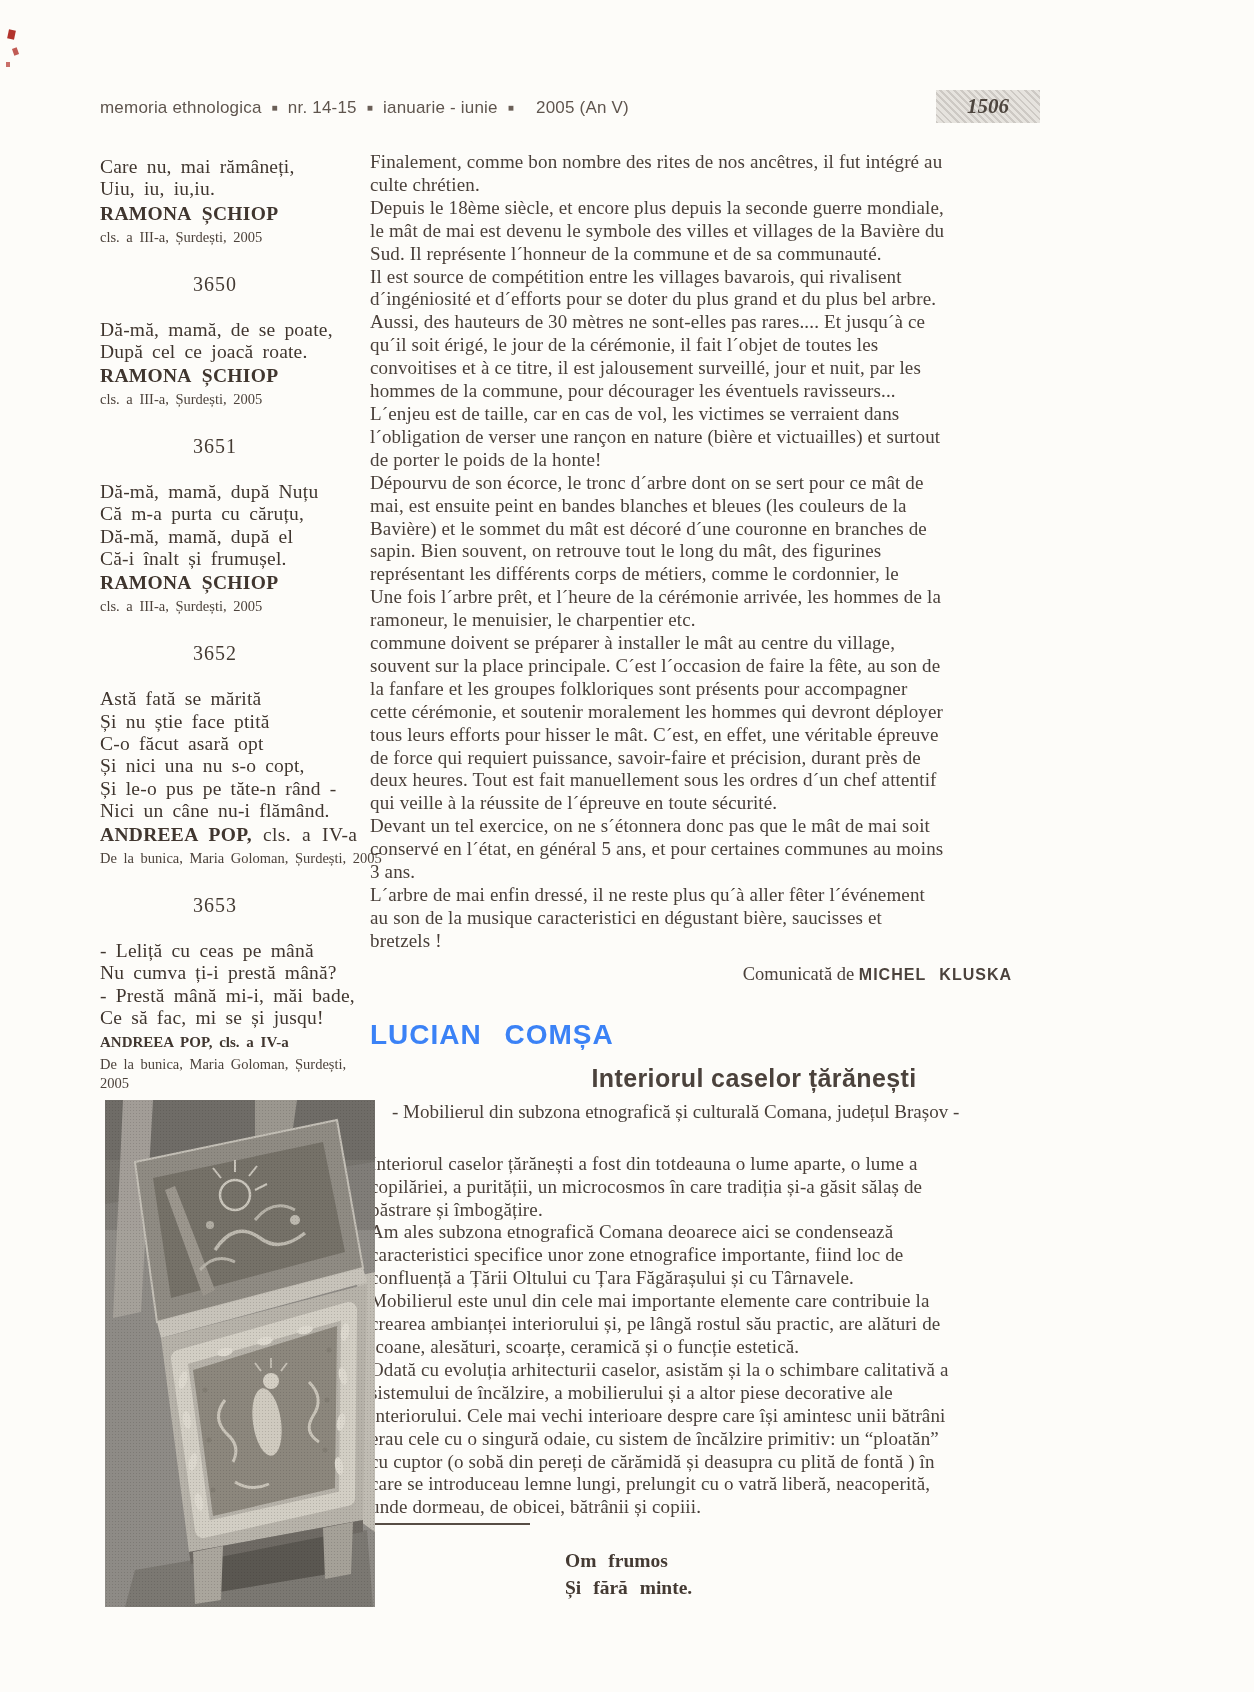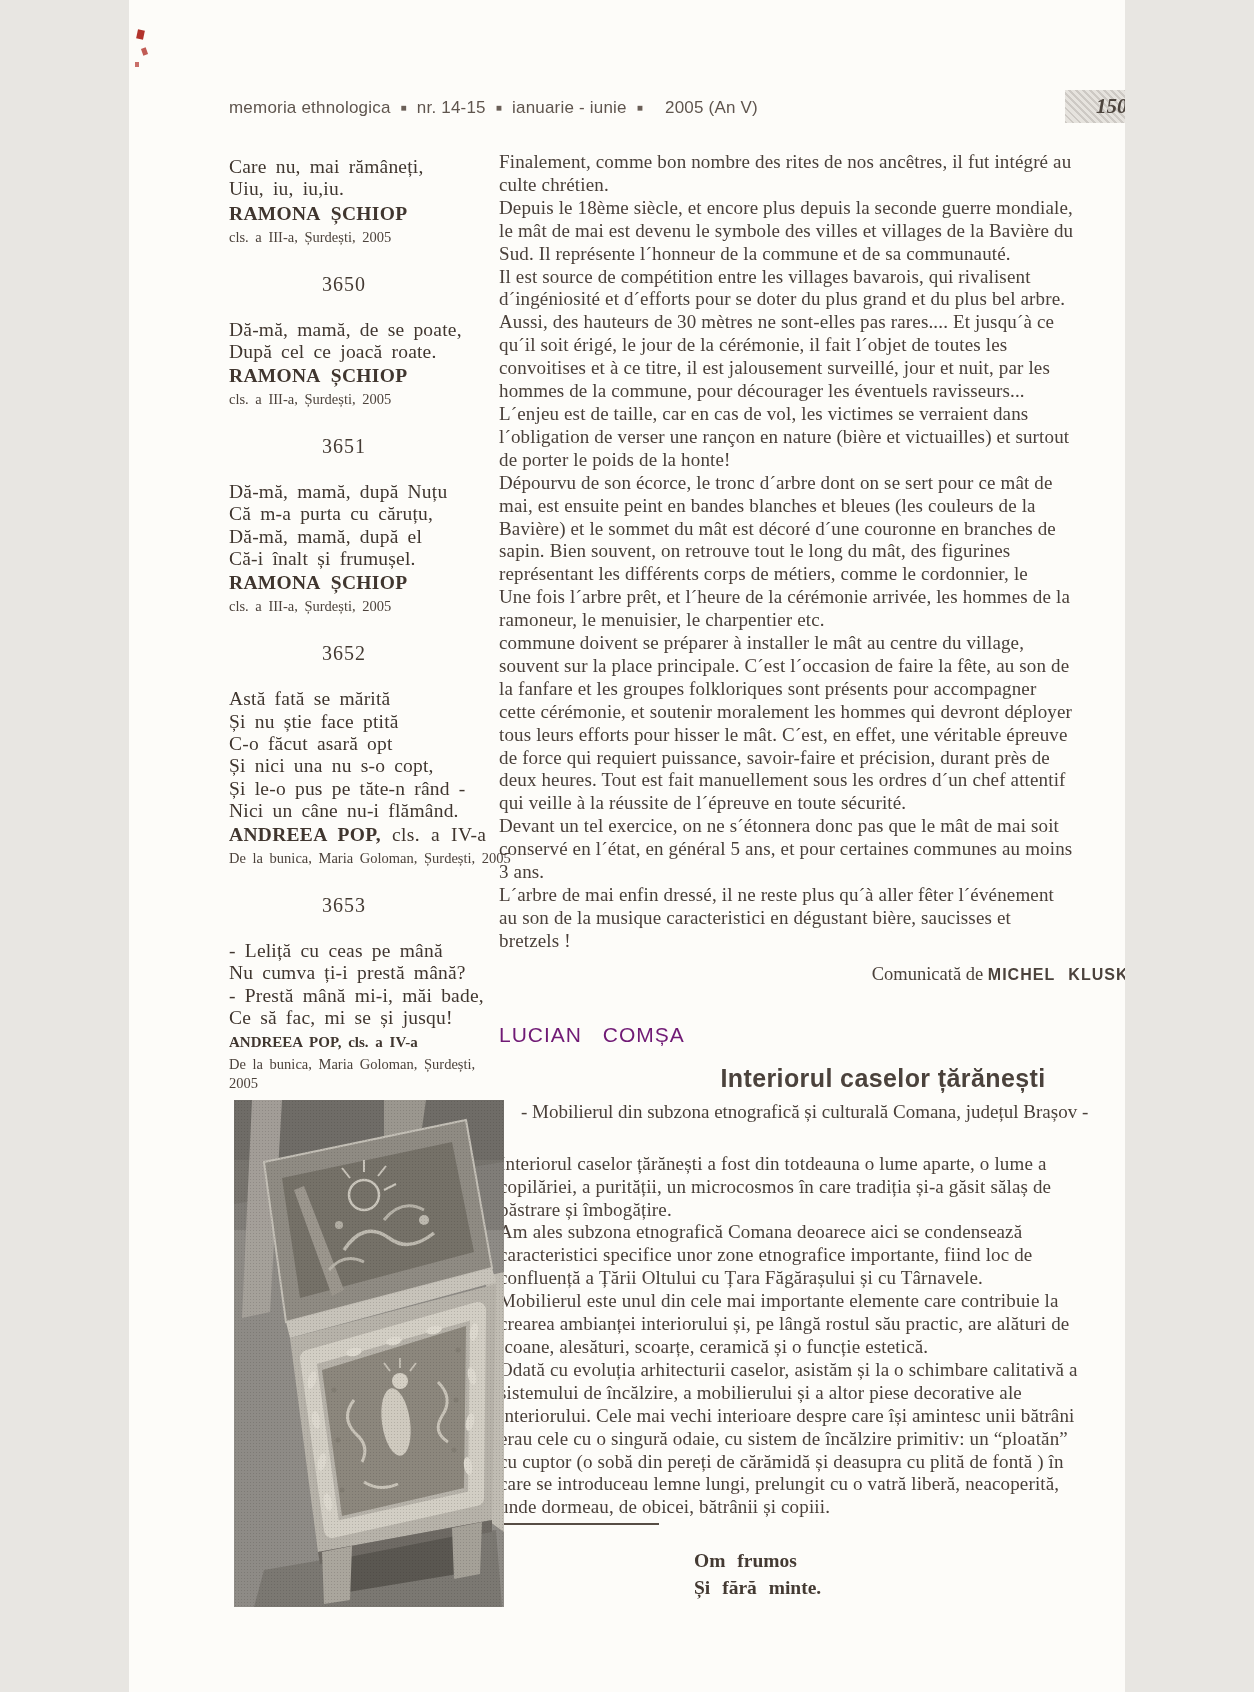--- a/index.html
+++ b/index.html
@@ -1,17 +1,17 @@
 <!DOCTYPE html>
 <html><head>
 <meta charset="utf-8">
 <style>
   html,body{margin:0;padding:0;background:#e8e6e2;}
   .page{
-    position:relative;width:996px;height:1692px;margin:0 auto;
+    position:relative;width:1254px;height:1692px;margin:0 auto;
     background:#fdfcf9;overflow:hidden;
     font-family:"Liberation Serif", serif;color:#453b34;
   }
   
   .hdr{
     position:absolute;left:100px;top:98px;
     font-family:"Liberation Sans", sans-serif;font-size:17px;color:#5f554e;
     letter-spacing:.2px;white-space:nowrap;
   }
   .hdr .sq{font-size:10px;vertical-align:2px;color:#6a5f57;padding:0 10px;}
@@ -34,22 +34,22 @@
   .poem-author-sm{line-height:20px;margin-top:3px;font-weight:bold;font-size:15px;word-spacing:3px;white-space:nowrap;}
   .attrib{font-size:14.5px;line-height:19px;margin-top:3px;color:#4c423b;word-spacing:3px;white-space:nowrap;}
   .attrib.cont{margin-top:0;}
   .song-number{font-size:20px;letter-spacing:1px;text-align:center;width:230px;
     margin-top:26px;margin-bottom:24px;line-height:22px;color:#443a33;}
   
   .col-right{position:absolute;left:370px;top:151px;width:648px;}
   .tline{font-size:19px;line-height:22.9px;letter-spacing:.15px;white-space:nowrap;color:#4a403a;}
   .credit{margin-top:8px;text-align:right;padding-right:6px;font-size:18.5px;color:#4a403a;line-height:26px;}
   .credit b{font-family:"Liberation Sans", sans-serif;font-size:16px;letter-spacing:1px;word-spacing:8px;color:#4b423c;}
-  .sec-author{margin-top:34px;font-family:"Liberation Sans", sans-serif;font-weight:normal;
-    font-size:21px;line-height:26px;letter-spacing:1px;word-spacing:14px;color:#701a75;}
+  .sec-author{margin-top:34px;font-family:"Liberation Sans", sans-serif;font-weight:bold;
+    font-size:28px;line-height:26px;letter-spacing:1px;word-spacing:14px;color:#3b82f6;}
   .sec-title{margin-top:16px;margin-left:120px;text-align:center;font-family:"Liberation Sans", sans-serif;
     font-weight:bold;font-size:25px;line-height:28px;letter-spacing:.4px;color:#4b423c;}
   .sec-subtitle{margin-top:8px;padding-left:22px;font-size:19px;line-height:23px;color:#4a403a;}
   .ro-text{margin-top:30px;}
   .footnote-rule{margin-top:4px;width:160px;height:0;border-top:2px solid #574d45;}
   .footnote{margin-top:22px;margin-left:195px;font-weight:bold;font-size:19.5px;
     line-height:27px;word-spacing:7px;color:#443a33;}
   
   .photo{position:absolute;left:105px;top:1100px;width:270px;height:507px;}
   .photo svg{display:block;}

